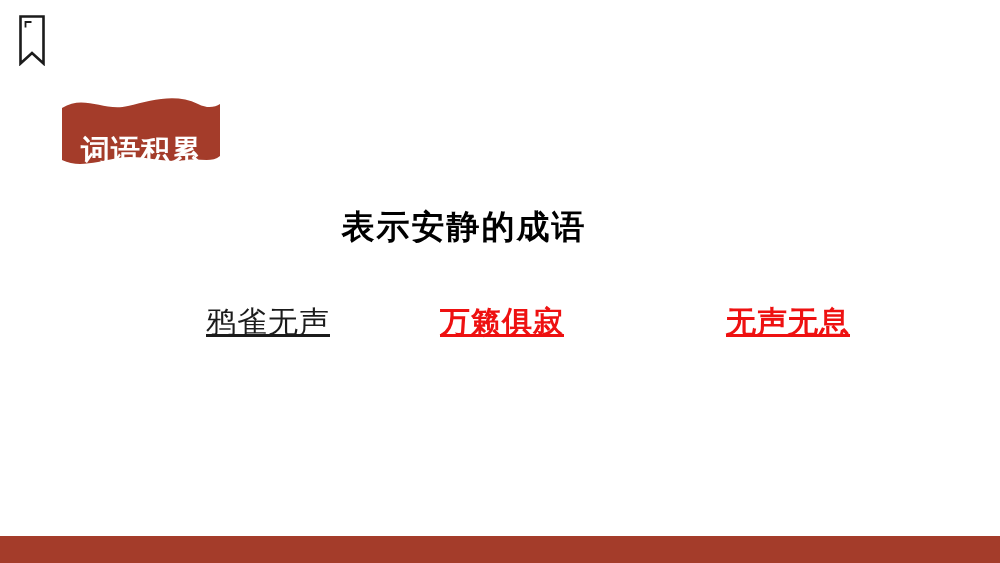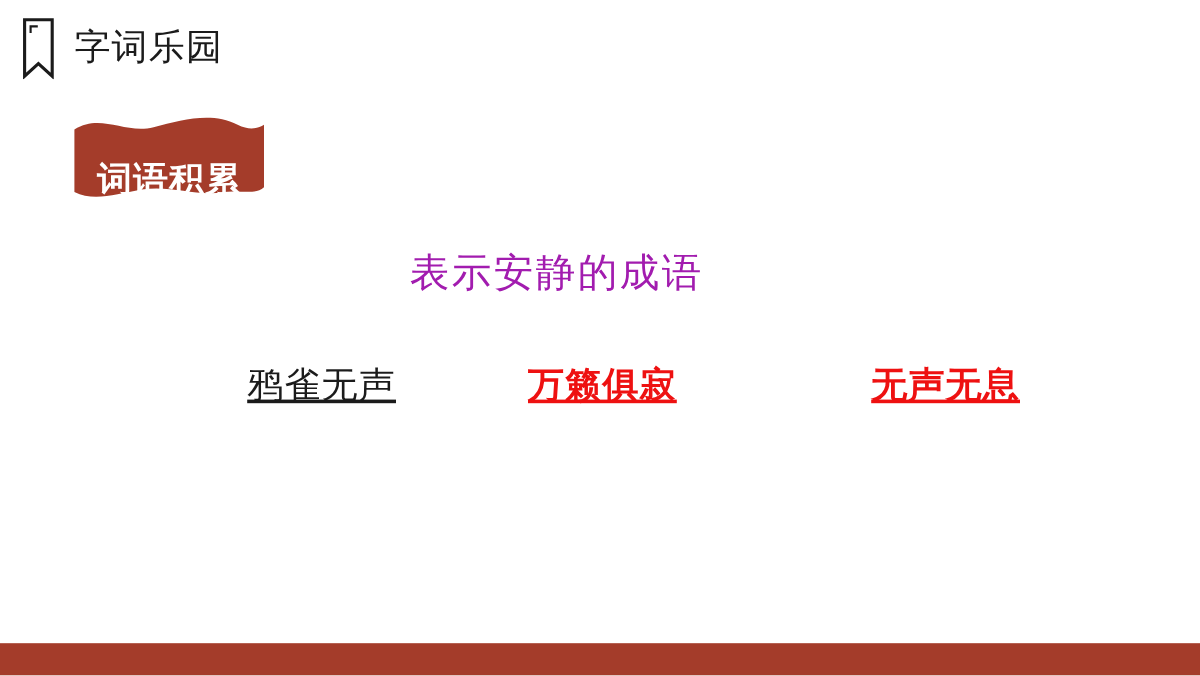--- a/index.html
+++ b/index.html
@@ -84,22 +84,22 @@
   }
 
   
   .section-heading {
     position: absolute;
     left: 0;
     top: 210px;
     width: 928px;
     text-align: center;
     font-size: 33px;
-    font-weight: 400;
-    color: #a21caf;
+    font-weight: 700;
+    color: #000000;
     letter-spacing: 2px;
     line-height: 1;
   }
 
   
   .idiom-grid {
     position: absolute;
     left: 150px;
     top: 305px;
     width: 700px;
@@ -147,21 +147,20 @@
 
 <div class="slide">
 
   <div class="header">
     <span class="bookmark-icon-wrap">
       <svg class="bookmark-icon" viewBox="0 0 28 52" xmlns="http://www.w3.org/2000/svg" aria-hidden="true">
         <path d="M2.5 2.5 H25.5 V49.5 L14 39 L2.5 49.5 Z" fill="none" stroke="#1B1B1B" stroke-width="2.6" stroke-linejoin="miter"></path>
         <path d="M7.5 13.5 V8 H13.5" fill="none" stroke="#1B1B1B" stroke-width="1.8"></path>
       </svg>
     </span>
-    <span class="header-title">字词乐园</span>
   </div>
 
   <div class="banner">
     <svg viewBox="0 0 162 74" xmlns="http://www.w3.org/2000/svg" aria-hidden="true">
       <path d="M2,12
                C 24,-2 44,16 68,10
                C 92,4 116,-3 138,8
                C 148,13 155,11 160,8
                L160,60
                C 152,67 140,62 126,64

